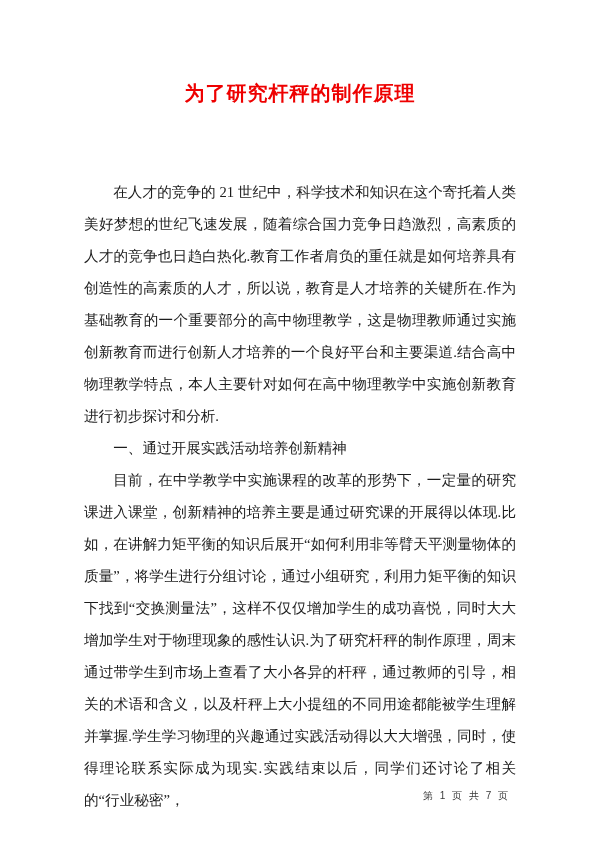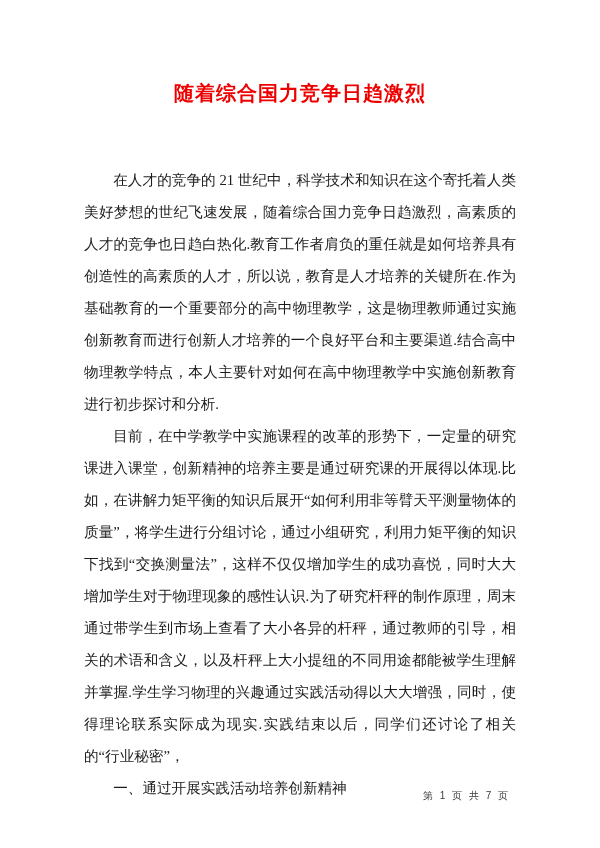--- a/index.html
+++ b/index.html
@@ -24,21 +24,21 @@
     margin: 0;
     text-align: center;
     font-size: 20px;
     line-height: 26px;
     font-weight: bold;
     color: #ee0000;
     letter-spacing: 1px;
   }
   .doc-body {
     position: absolute;
-    top: 164px;
+    top: 176px;
     left: 84px;
     width: 432px;
     font-size: 14.6px;
     line-height: 32px;
     text-align: justify;
     text-justify: inter-ideograph;
   }
   .para {
     margin: 0;
     padding: 0;
@@ -54,23 +54,23 @@
     color: #3a3a3a;
     letter-spacing: 2px;
     font-family: "Liberation Sans", "DejaVu Sans", sans-serif;
   }
 </style>
 </head>
 <body>
 
 <div class="page">
 
-  <h1 class="doc-title">随着综合国力竞争日趋激烈</h1>
+  <h1 class="doc-title">为了研究杆秤的制作原理</h1>
 
   <div class="doc-body">
     <p class="para">在人才的竞争的 21 世纪中，科学技术和知识在这个寄托着人类美好梦想的世纪飞速发展，随着综合国力竞争日趋激烈，高素质的人才的竞争也日趋白热化.教育工作者肩负的重任就是如何培养具有创造性的高素质的人才，所以说，教育是人才培养的关键所在.作为基础教育的一个重要部分的高中物理教学，这是物理教师通过实施创新教育而进行创新人才培养的一个良好平台和主要渠道.结合高中物理教学特点，本人主要针对如何在高中物理教学中实施创新教育进行初步探讨和分析.</p>
+    <p class="para">一、通过开展实践活动培养创新精神</p>
     <p class="para">目前，在中学教学中实施课程的改革的形势下，一定量的研究课进入课堂，创新精神的培养主要是通过研究课的开展得以体现.比如，在讲解力矩平衡的知识后展开“如何利用非等臂天平测量物体的质量”，将学生进行分组讨论，通过小组研究，利用力矩平衡的知识下找到“交换测量法”，这样不仅仅增加学生的成功喜悦，同时大大增加学生对于物理现象的感性认识.为了研究杆秤的制作原理，周末通过带学生到市场上查看了大小各异的杆秤，通过教师的引导，相关的术语和含义，以及杆秤上大小提纽的不同用途都能被学生理解并掌握.学生学习物理的兴趣通过实践活动得以大大增强，同时，使得理论联系实际成为现实.实践结束以后，同学们还讨论了相关的“行业秘密”，</p>
-    <p class="para">一、通过开展实践活动培养创新精神</p>
   </div>
 
   <div class="page-footer">第 1 页 共 7 页</div>
 
 </div>
 
 </body></html>

